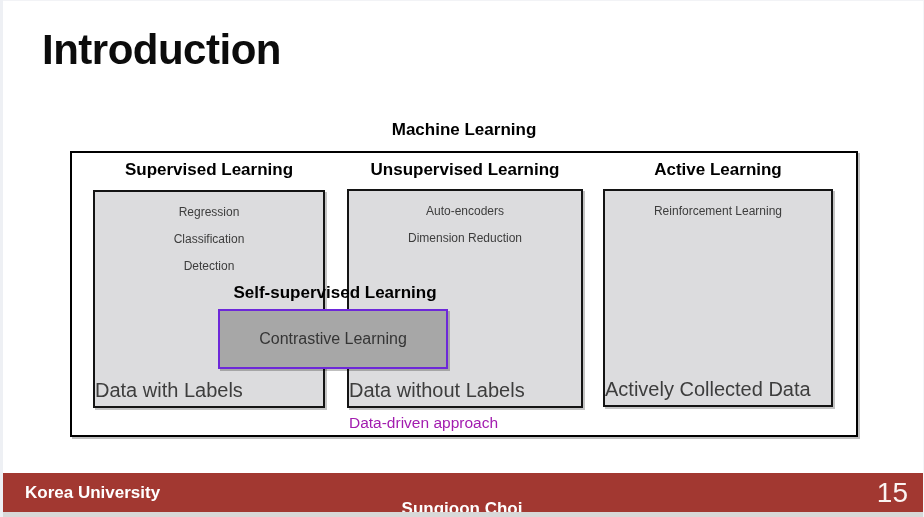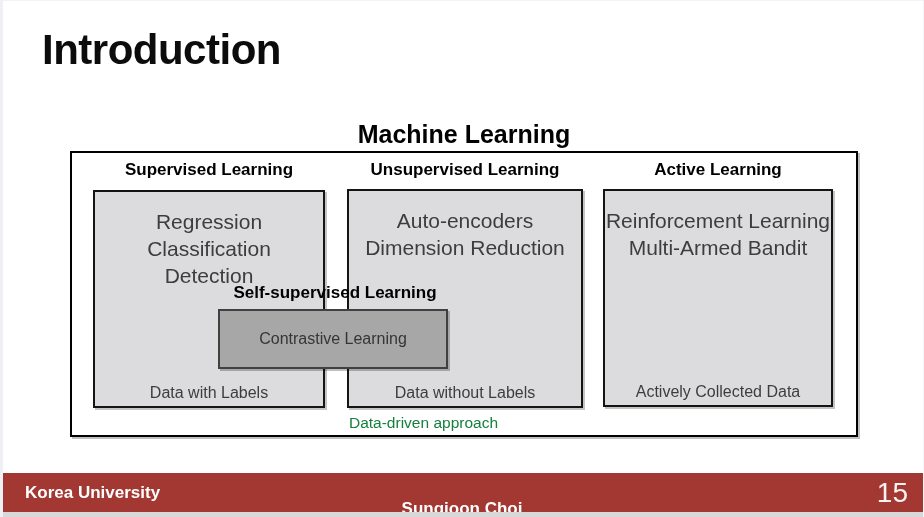--- a/index.html
+++ b/index.html
@@ -12,60 +12,60 @@
   .page-edge{
     position:absolute;inset:0;pointer-events:none;z-index:20;
     box-shadow:inset 3px 0 0 #eef0f4, inset 0 1px 0 #f2f3f6, inset -1px 0 0 #f4f5f8;
   }
   .slide-title{
     position:absolute;left:42px;top:26px;
     font-size:42px;font-weight:700;letter-spacing:-0.5px;color:#0c0c0c;
   }
   .ml-title{
     position:absolute;left:70px;top:120px;width:788px;
-    text-align:center;font-size:25px;font-weight:700;color:#000;
+    text-align:center;font-size:17px;font-weight:700;color:#000;
   }
   .outer-box{
     position:absolute;left:70px;top:151px;width:788px;height:286px;
     border:2px solid #000;background:#fff;box-sizing:border-box;
     box-shadow:2px 2px 0 #bfbfbf;
   }
   .col-header{
     position:absolute;text-align:center;font-size:17px;font-weight:700;color:#000;z-index:2;
   }
   .h-sup{left:93px;top:160px;width:232px;}
   .h-unsup{left:347px;top:160px;width:236px;}
   .h-act{left:603px;top:160px;width:230px;}
   .gray-box{
     position:absolute;background:var(--box-fill-light,#dcdcde);
     border:2px solid #141414;box-sizing:border-box;z-index:1;
     box-shadow:2px 2px 0 #c4c4c4;
   }
   .b-sup{left:93px;top:190px;width:232px;height:218px;}
   .b-unsup{left:347px;top:189px;width:236px;height:219px;}
   .b-act{left:603px;top:189px;width:230px;height:218px;}
-  .items{padding-top:16px;text-align:center;font-size:21px;line-height:27px;color:#3d3d3d;}
+  .items{padding-top:7px;text-align:center;font-size:12px;line-height:27px;color:#3d3d3d;}
   .box-footer{
     position:absolute;left:0;bottom:4px;width:100%;
-    text-align:center;font-size:16px;color:#3d3d3d;
+    text-align:left;font-size:20px;color:#3d3d3d;
   }
   .selfsup-header{
     position:absolute;left:195px;top:283px;width:280px;z-index:4;
     text-align:center;font-size:17px;font-weight:700;color:#000;
   }
   .contrastive-box{
     position:absolute;left:218px;top:309px;width:230px;height:60px;z-index:3;
-    background:var(--box-fill-dark,#a7a7a7);border:2px solid #404040;box-sizing:border-box;
+    background:var(--box-fill-dark,#a7a7a7);border:2px solid #6d28d9;box-sizing:border-box;
     display:flex;align-items:center;justify-content:center;
     font-size:16px;color:#353535;
     box-shadow:2px 2px 0 rgba(0,0,0,0.25);
   }
   .diagram-caption{
     position:absolute;left:70px;top:414px;width:707px;
-    text-align:center;font-size:15.5px;color:#15803d;
+    text-align:center;font-size:15.5px;color:#a21caf;
   }
   .footer-bar{
     position:absolute;left:0;top:473px;width:924px;height:39px;
     background:var(--accent-red,#a23831);
   }
   .footer-left{
     position:absolute;left:25px;top:0;line-height:39px;
     font-size:17px;font-weight:700;color:#ffffff;
   }
   .footer-center{
@@ -108,21 +108,20 @@
   <div class="items">
     <div>Auto-encoders</div>
     <div>Dimension Reduction</div>
   </div>
   <div class="box-footer">Data without Labels</div>
 </div>
 
 <div class="gray-box b-act">
   <div class="items">
     <div>Reinforcement Learning</div>
-    <div>Multi-Armed Bandit</div>
   </div>
   <div class="box-footer">Actively Collected Data</div>
 </div>
 
 <div class="selfsup-header">Self-supervised Learning</div>
 <div class="contrastive-box">
   <span>Contrastive Learning</span>
 </div>
 
 <div class="diagram-caption">Data-driven approach</div>

